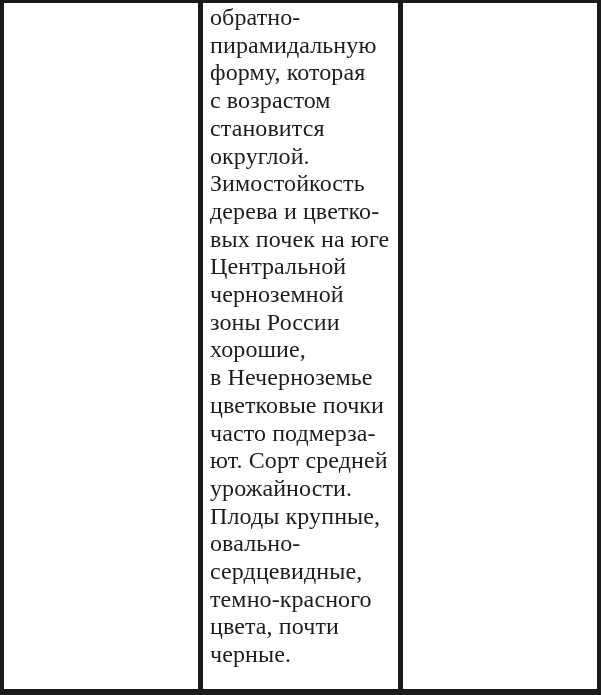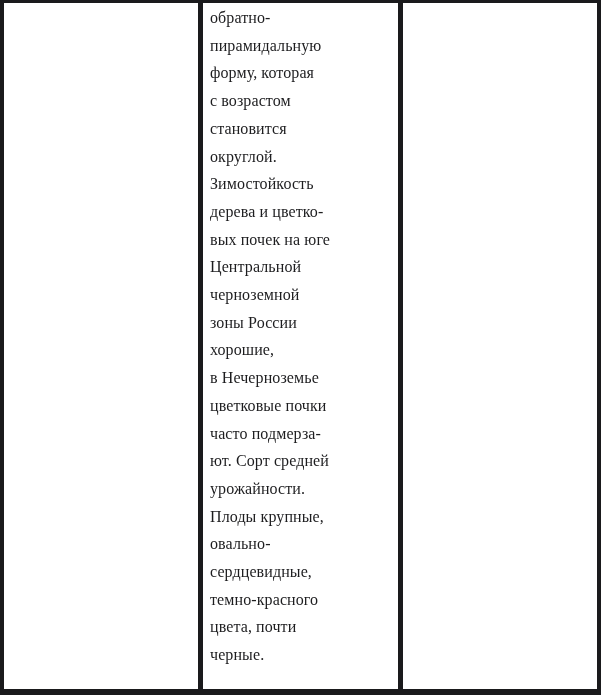--- a/index.html
+++ b/index.html
@@ -34,21 +34,21 @@
   }
   .col-divider {
     width: 5px;
     background: #1a1a1c;
     height: 100%;
   }
   .cell-middle {
     width: 195px;
     padding: 1px 0 16px 7px;
     font-family: "Liberation Serif", "DejaVu Serif", serif;
-    font-size: 16px;
+    font-size: 24px;
     line-height: 27.7px;
     letter-spacing: 0.1px;
     color: #1d1d1f;
     white-space: pre; 
     overflow: hidden;
   }
   .cell-right {
     flex: 1;
   }
 </style>

